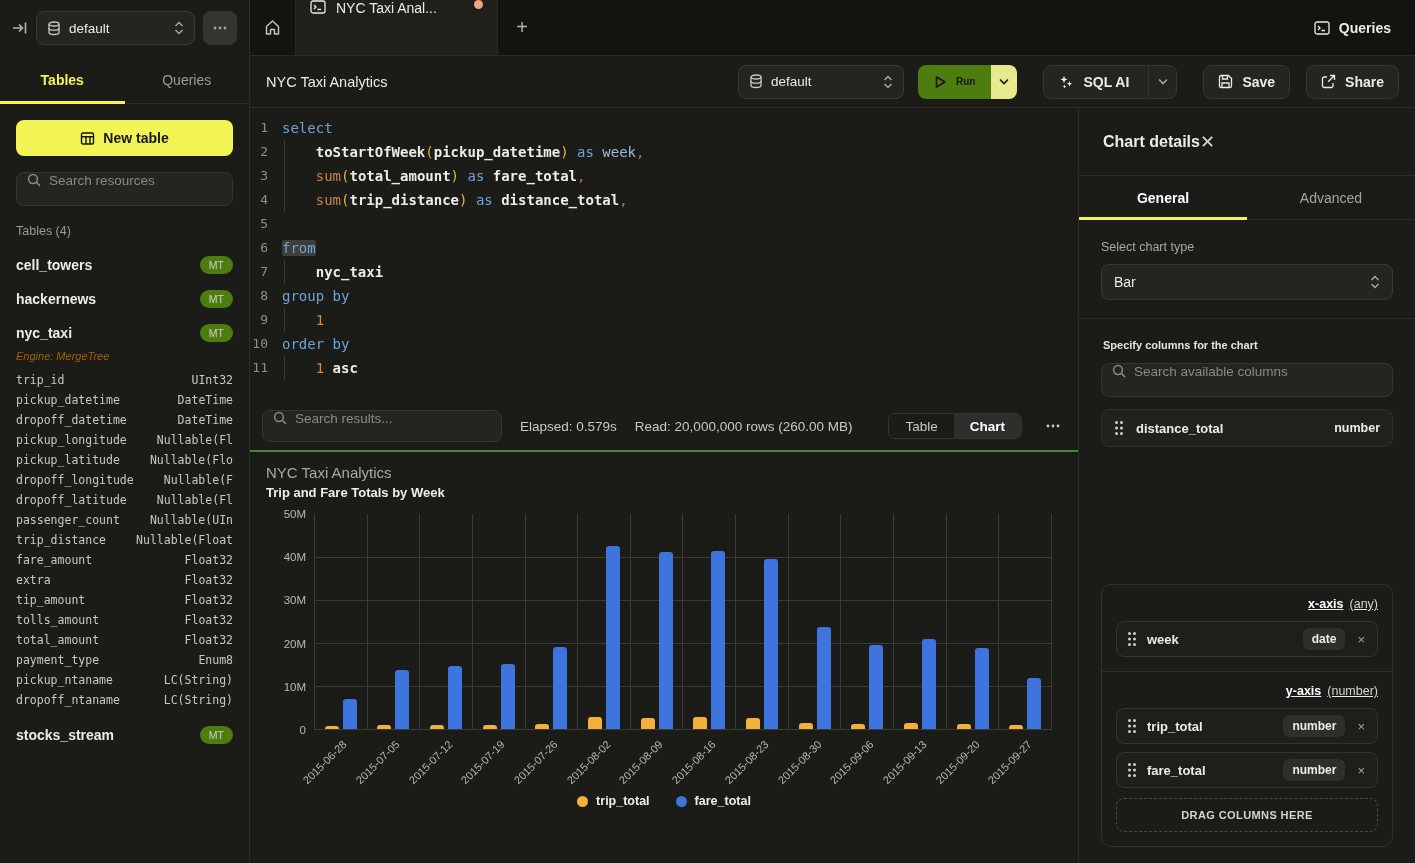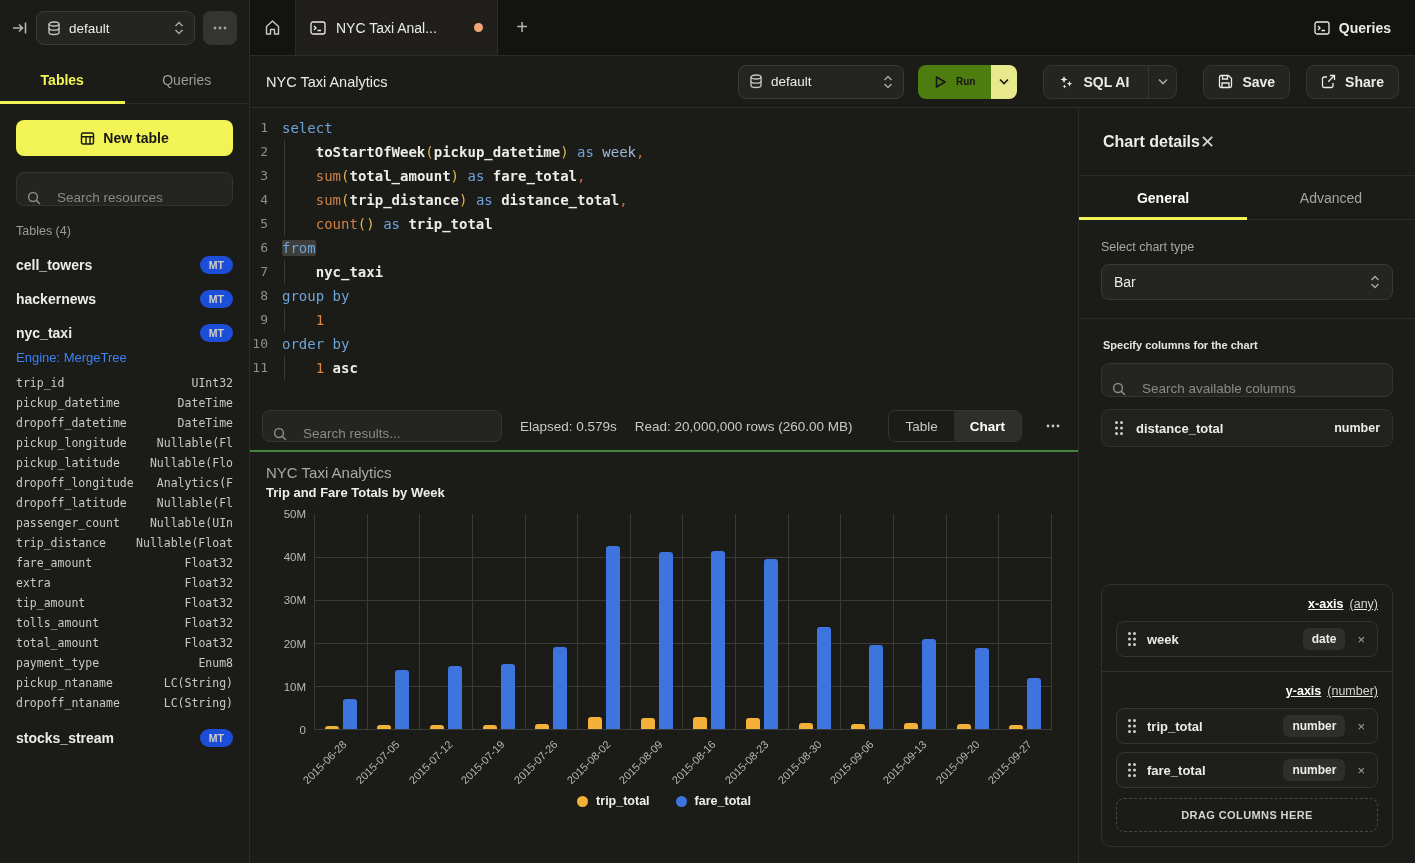--- a/index.html
+++ b/index.html
@@ -12,38 +12,38 @@
   .sb-top { height:56px; display:flex; align-items:center; gap:8px; padding:0 12px; }
   .icon-btn { background:none; border:none; color:#B5B5B0; cursor:pointer; display:flex; align-items:center; justify-content:center; }
   .db-select { flex:1; height:34px; background:#242421; border:1px solid #3A3A35; border-radius:8px; display:flex; align-items:center; gap:8px; padding:0 10px; color:#ECECE7; font-size:13.5px; cursor:pointer; }
   .db-select .grow { flex:1; text-align:left; }
   .kebab-btn { width:34px; height:34px; background:#343430; border:none; border-radius:8px; color:#A5A5A0; cursor:pointer; display:flex; align-items:center; justify-content:center; }
   .sb-tabs { height:48px; display:flex; border-bottom:1px solid #2B2B27; }
   .sb-tab { flex:1; background:none; border:none; color:#9C9C97; font-size:14px; cursor:pointer; position:relative; font-family:inherit; }
   .sb-tab.active { color:#F2F355; font-weight:bold; }
   .sb-tab.active::after { content:""; position:absolute; left:0; right:0; bottom:-1px; height:3px; background:#F2F355; }
   .new-table { margin:16px; height:36px; background:#F2F355; color:#171714; border:none; border-radius:8px; font-size:14px; font-weight:bold; display:flex; align-items:center; justify-content:center; gap:8px; cursor:pointer; font-family:inherit; }
-  .search-box { margin:0 16px 6px 16px; height:34px; background:#242421; border:1px solid #353530; border-radius:8px; display:flex; align-items:flex-end; gap:16px; padding:0 10px; }
+  .search-box { margin:0 16px 6px 16px; height:34px; background:#242421; border:1px solid #353530; border-radius:8px; display:flex; align-items:flex-start; gap:8px; padding:0 10px; }
   .search-box input { background:none; border:none; outline:none; color:#ECECE7; font-size:13.5px; width:100%; font-family:inherit; }
   .search-box input::placeholder { color:#8A8A85; }
   .sb-body { flex:1; overflow:hidden; padding:12px 16px; }
   .tables-label { color:#9C9C97; font-size:12.5px; margin-bottom:10px; }
   .table-row { display:flex; align-items:center; justify-content:space-between; padding:8px 0; cursor:pointer; }
   .table-name { font-size:14px; font-weight:bold; color:#ECECE7; }
-  .mt-badge { background:#1d4ed8; color:#CFCFCA; font-size:10.5px; font-weight:bold; border-radius:10px; padding:3px 9px; }
-  .engine-line { color:#3b82f6; font-size:13px; margin:0 0 8px 0; }
+  .mt-badge { background:#4d7c0f; color:#CFCFCA; font-size:10.5px; font-weight:normal; border-radius:10px; padding:3px 9px; }
+  .engine-line { color:#a16207; font-size:11px; margin:0 0 8px 0;font-style:italic; }
   .col-row { display:flex; justify-content:space-between; font-family:"DejaVu Sans Mono", monospace; font-size:11.5px; color:#C9C9C4; line-height:20px; white-space:nowrap; overflow:hidden; }
   .col-row .ctype { color:#C9C9C4; }
   .cols-wrap { margin-bottom:8px; }
 
   
   .main { flex:1; display:flex; flex-direction:column; min-width:0; }
   .tabstrip { height:56px; background:#131310; display:flex; align-items:stretch; border-bottom:1px solid #2B2B27; }
   .home-btn { width:46px; border:none; border-right:1px solid #2B2B27; background:none; color:#C9C9C4; cursor:pointer; display:flex; align-items:center; justify-content:center; }
-  .qtab { width:202px; background:#201F1B; border:none; border-right:1px solid #2B2B27; display:flex; align-items:center; gap:10px; padding:0 14px; color:#ECECE7; font-size:14px; cursor:pointer; font-family:inherit; }
+  .qtab { width:202px; background:#201F1B; border:none; border-right:1px solid #2B2B27; display:flex; gap:10px; padding:0 14px; color:#ECECE7; font-size:14px; cursor:pointer; font-family:inherit; }
   .qtab .ttl { flex:1; text-align:left; white-space:nowrap; overflow:hidden; }
   .dirty-dot { width:9px; height:9px; border-radius:50%; background:#F2A678; }
   .plus-btn { width:48px; background:none; border:none; color:#B5B5B0; font-size:20px; cursor:pointer; }
   .strip-spacer { flex:1; }
   .queries-btn { background:none; border:none; color:#ECECE7; font-size:14px; font-weight:bold; display:flex; align-items:center; gap:9px; padding:0 24px; cursor:pointer; font-family:inherit; }
 
   .toolbar { height:52px; display:flex; align-items:center; border-bottom:1px solid #2B2B27; background:#1B1B18; padding:0 16px; gap:10px; }
   .qtitle { font-size:14.5px; color:#ECECE7; flex:1; }
   .tb-select { width:166px; height:34px; background:#242421; border:1px solid #3A3A35; border-radius:8px; display:flex; align-items:center; gap:8px; padding:0 10px; color:#ECECE7; font-size:13.5px; cursor:pointer; margin-right:4px; }
   .tb-select .grow { flex:1; text-align:left; }
@@ -71,21 +71,21 @@
   .c-par { color:#DDB84E; }
   .c-com { color:#C96A4A; }
   .c-num { color:#DE8742; }
   .hl-from { background:#3E3E3A; border-radius:2px;text-align:center; }
 
   
   .res-toolbar { height:48px; display:flex; align-items:center; gap:18px; padding:0 12px; background:#1B1B18; }
   .res-search { width:240px; height:32px; margin:0; }
   .res-meta { color:#C9C9C4; font-size:13.5px; white-space:nowrap; }
   .res-spacer { flex:1; }
-  .seg-toggle { display:flex; border:1px solid #353530; border-radius:7px; overflow:hidden; height:32px; }
+  .seg-toggle { display:flex; border:1px solid #353530; border-radius:7px; overflow:hidden; height:26px; }
   .seg { border:none; padding:0 16px; font-size:13.5px; cursor:pointer; font-family:inherit; }
   .seg.inactive { background:#1B1B18; color:#C9C9C4; }
   .seg.active { background:#2E2E2A; color:#FFFFFF; font-weight:bold; }
   .res-kebab { color:#C9C9C4; background:none; border:none; cursor:pointer; padding:0 6px; }
 
   
   .chart-panel { flex:1; background:#1B1B18; border-top:2px solid #43873E; padding:12px 16px 0 16px; position:relative; min-height:0; }
   .ch-title { color:#A9A9A4; font-size:15px; }
   .ch-subtitle { color:#EFEFEA; font-size:13px; font-weight:bold; margin-top:4px; }
   .plot-wrap { position:relative; margin-top:14px; height:216px; margin-left:48px; margin-right:10px; }
@@ -228,21 +228,21 @@
             <div class="col-row">
               <span class="cname">pickup_longitude</span>
               <span class="ctype">Nullable(Fl</span>
             </div>
             <div class="col-row">
               <span class="cname">pickup_latitude</span>
               <span class="ctype">Nullable(Flo</span>
             </div>
             <div class="col-row">
               <span class="cname">dropoff_longitude</span>
-              <span class="ctype">Analytics(F</span>
+              <span class="ctype">Nullable(F</span>
             </div>
             <div class="col-row">
               <span class="cname">dropoff_latitude</span>
               <span class="ctype">Nullable(Fl</span>
             </div>
             <div class="col-row">
               <span class="cname">passenger_count</span>
               <span class="ctype">Nullable(UIn</span>
             </div>
             <div class="col-row">
@@ -403,21 +403,20 @@
             <div class="cline guide">
               <span class="lnum">3</span>
               <span class="ltext"><span class="c-fn">    sum</span><span class="c-par">(</span><span class="c-id">total_amount</span><span class="c-par">)</span><span class="c-kw"> as </span><span class="c-id">fare_total</span><span class="c-com">,</span></span>
             </div>
             <div class="cline guide">
               <span class="lnum">4</span>
               <span class="ltext"><span class="c-fn">    sum</span><span class="c-par">(</span><span class="c-id">trip_distance</span><span class="c-par">)</span><span class="c-kw"> as </span><span class="c-id">distance_total</span><span class="c-com">,</span></span>
             </div>
             <div class="cline guide">
               <span class="lnum">5</span>
-              <span class="ltext"><span class="c-fn">    count</span><span class="c-par">()</span><span class="c-kw"> as </span><span class="c-id">trip_total</span></span>
             </div>
             <div class="cline">
               <span class="lnum">6</span>
               <span class="ltext"><span class="c-kw hl-from">from</span></span>
             </div>
             <div class="cline guide">
               <span class="lnum">7</span>
               <span class="ltext"><span class="c-id">    nyc_taxi</span></span>
             </div>
             <div class="cline">

